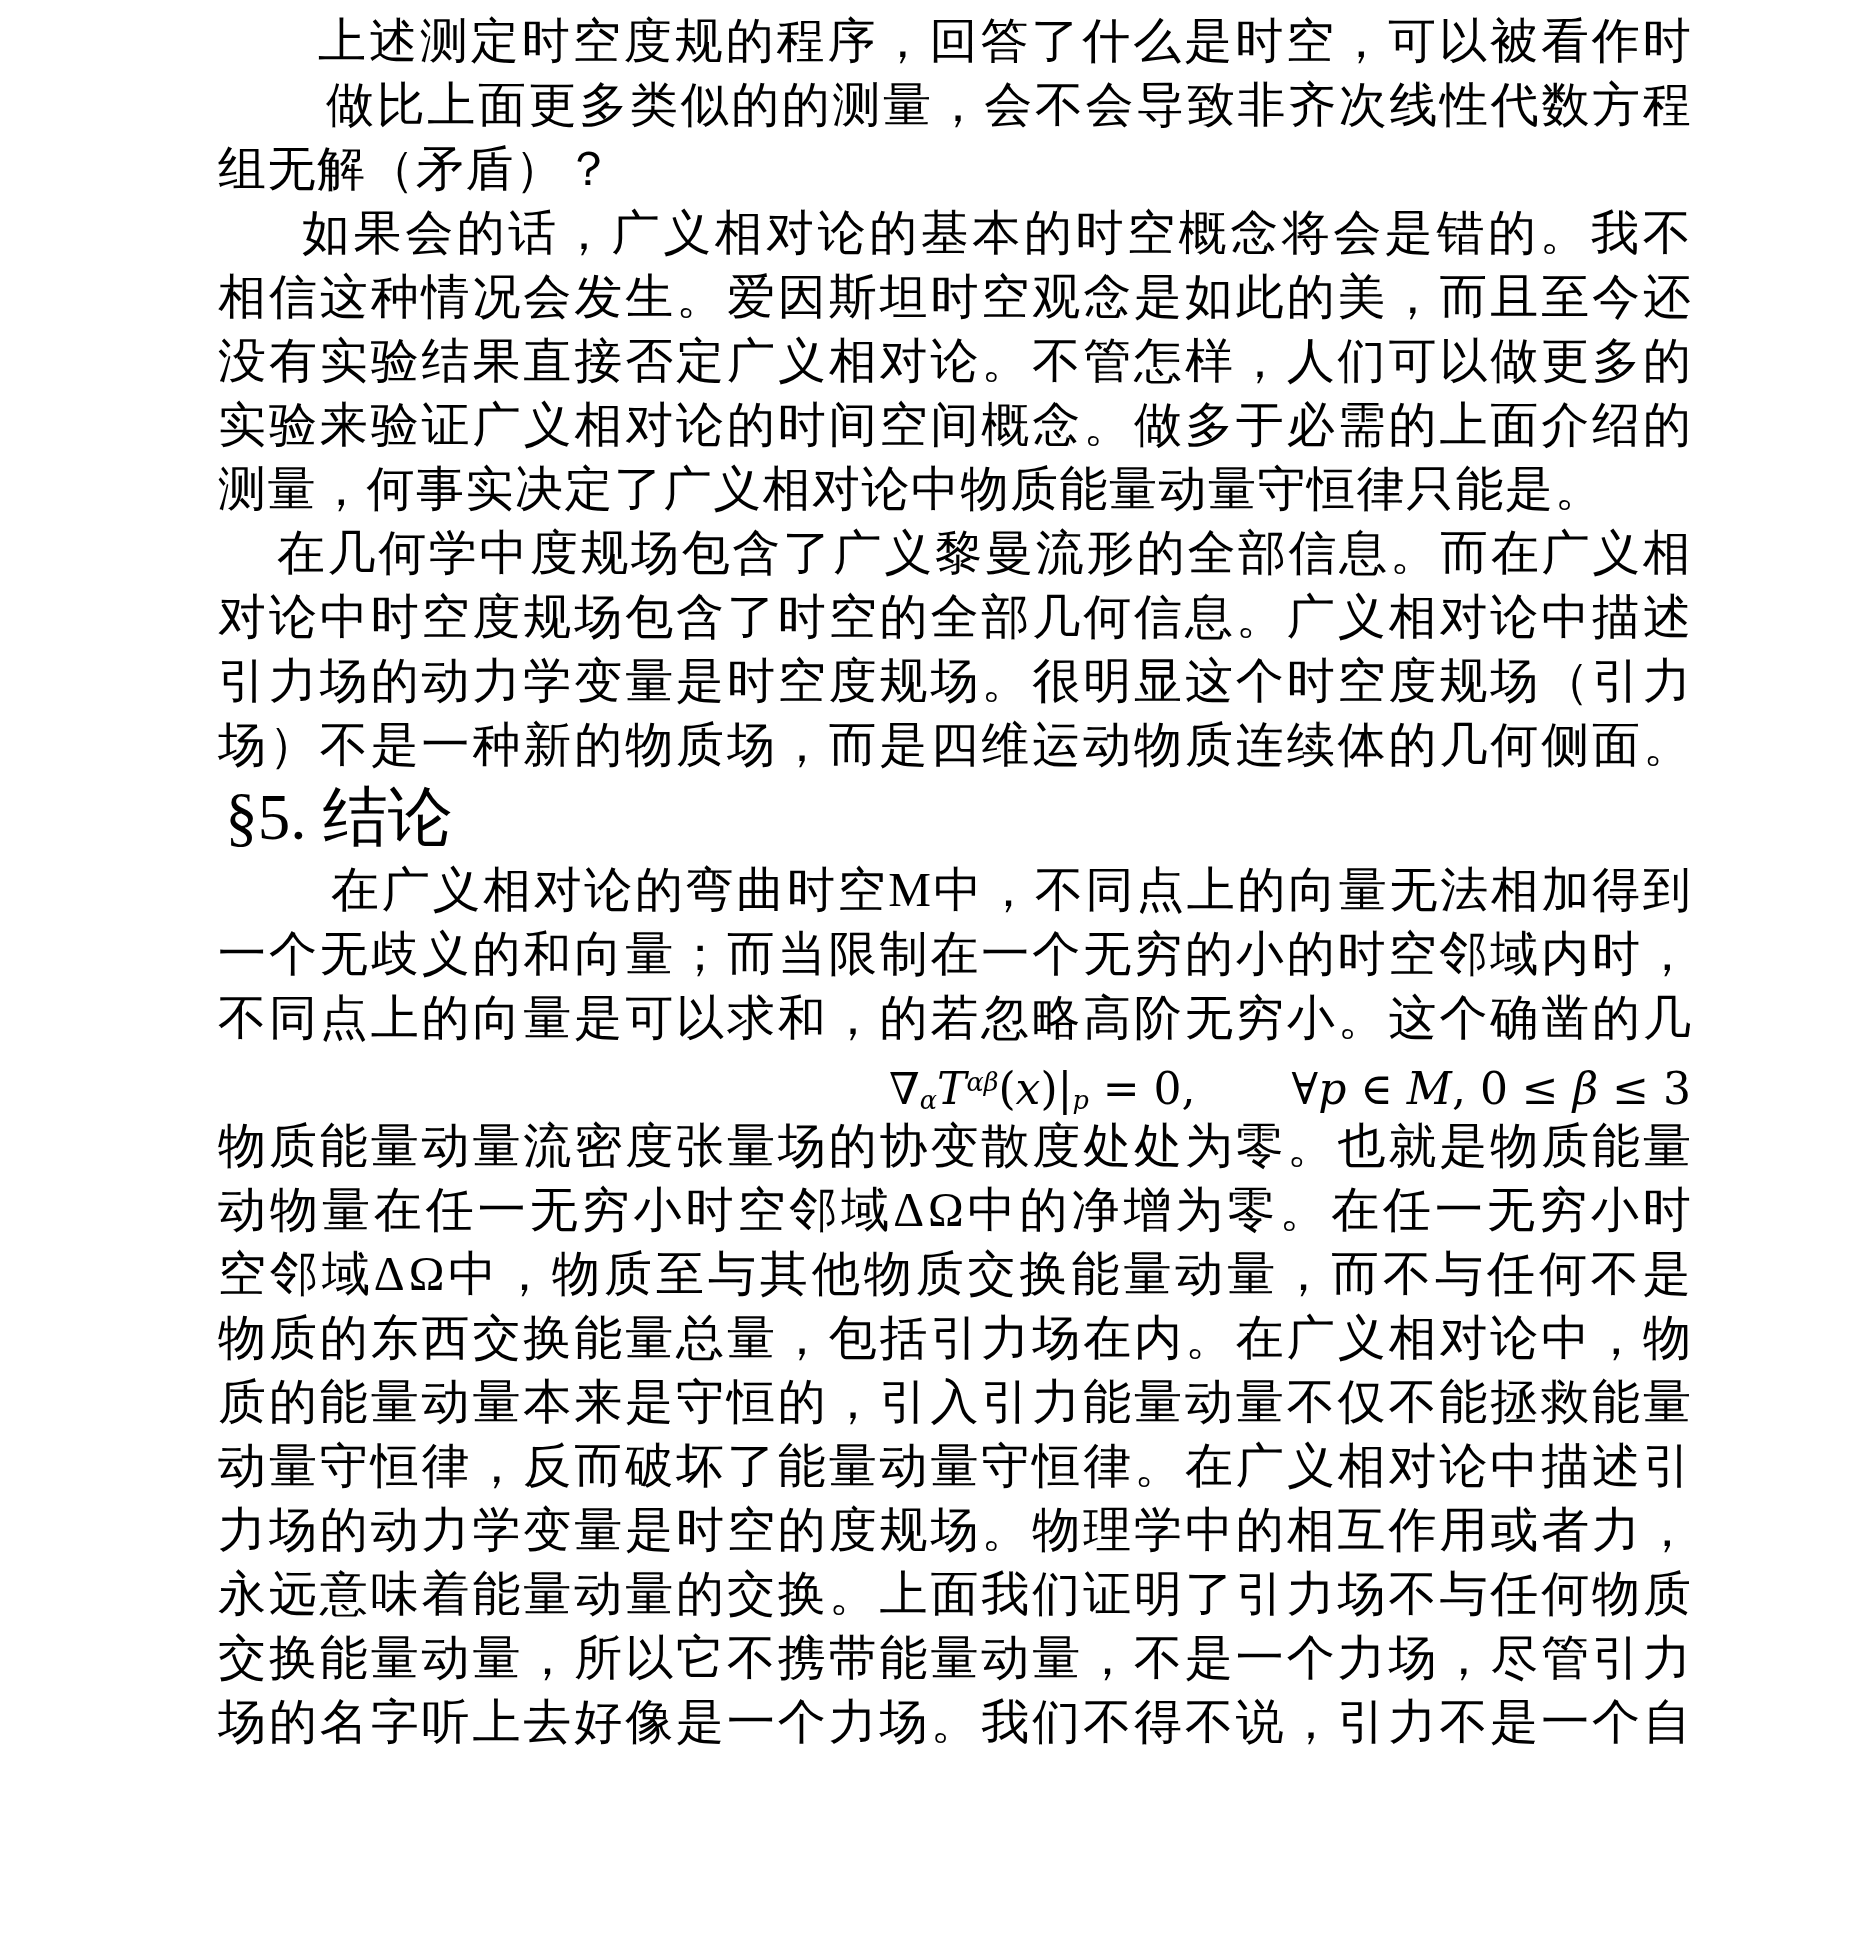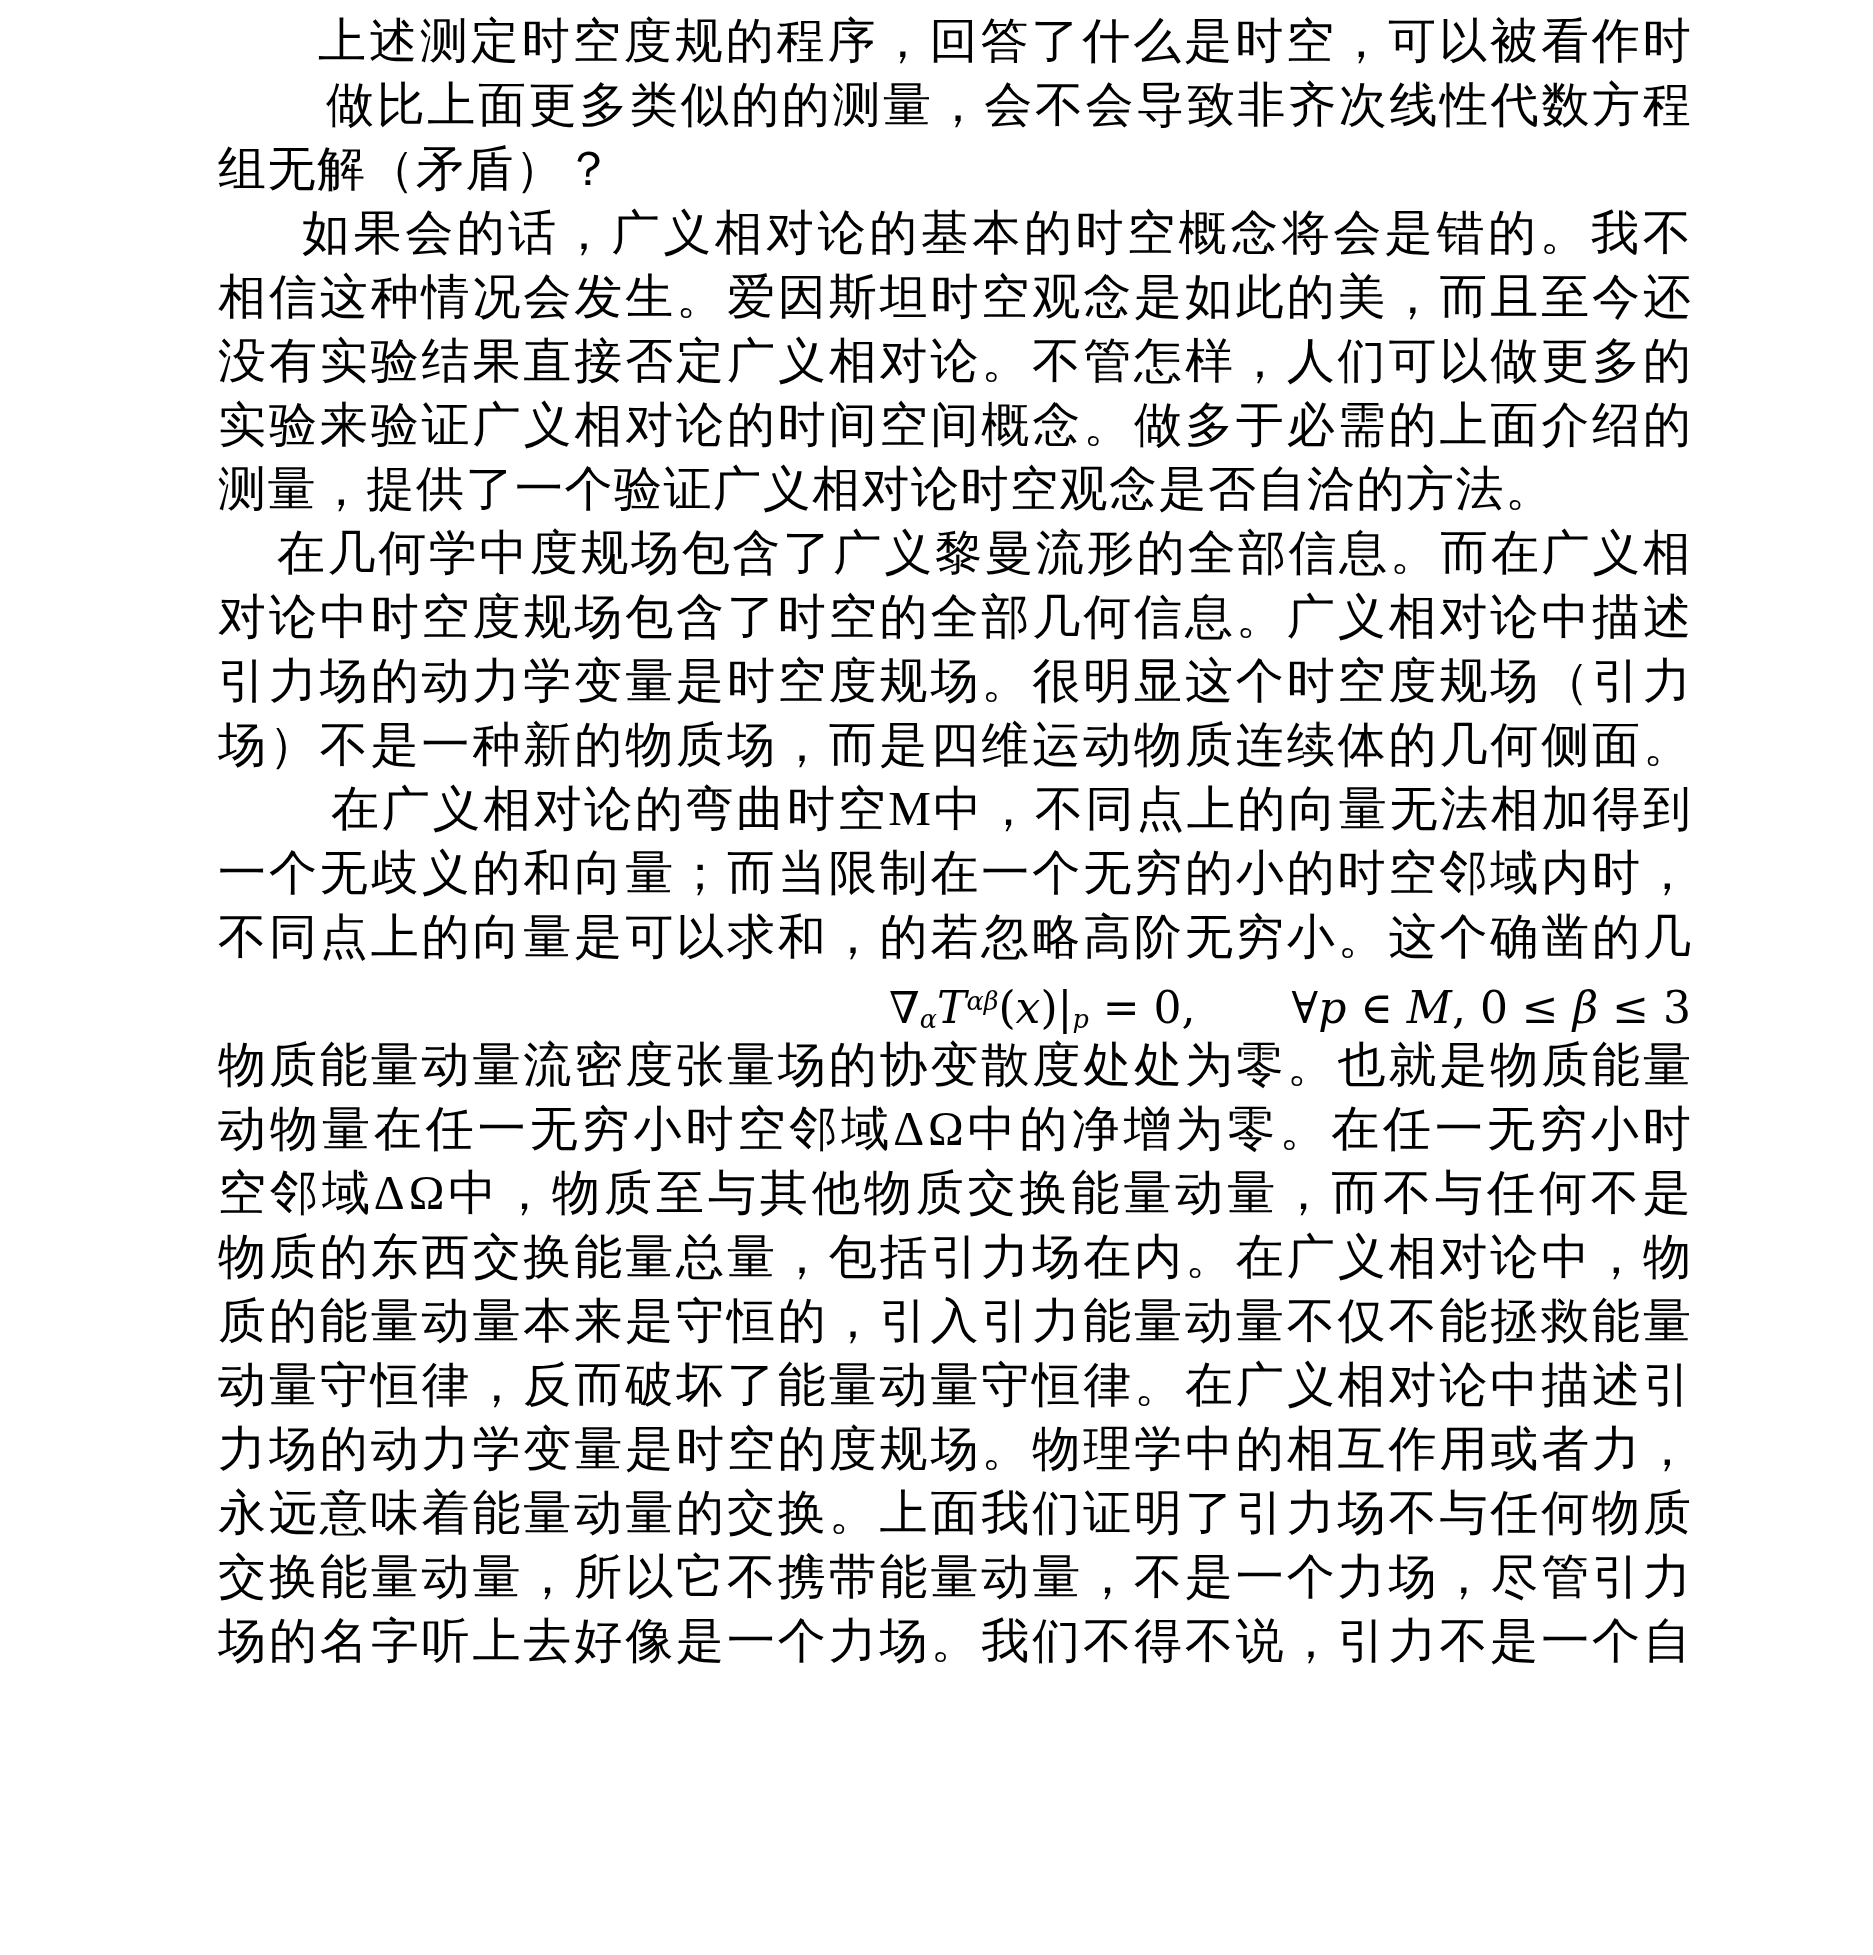--- a/index.html
+++ b/index.html
@@ -239,21 +239,21 @@
           <span>于</span>
           <span>必</span>
           <span>需</span>
           <span>的</span>
           <span>上</span>
           <span>面</span>
           <span>介</span>
           <span>绍</span>
           <span>的</span>
         </div>
-        <div class="tline">测量，提供了一个验证广义相对论时空观念是否自洽的方法。</div>
+        <div class="tline">测量，何事实决定了广义相对论中物质能量动量守恒律只能是。</div>
       </div>
       <div class="para">
         <div class="tline fill" style="padding-left: 59px;">
           <span>在</span>
           <span>几</span>
           <span>何</span>
           <span>学</span>
           <span>中</span>
           <span>度</span>
           <span>规</span>
@@ -366,20 +366,21 @@
           <span>续</span>
           <span>体</span>
           <span>的</span>
           <span>几</span>
           <span>何</span>
           <span>侧</span>
           <span>面</span>
           <span>。</span>
         </div>
       </div>
+      <div class="heading">§5. 结论</div>
       <div class="para">
         <div class="tline fill" style="padding-left: 113px;">
           <span>在</span>
           <span>广</span>
           <span>义</span>
           <span>相</span>
           <span>对</span>
           <span>论</span>
           <span>的</span>
           <span>弯</span>

